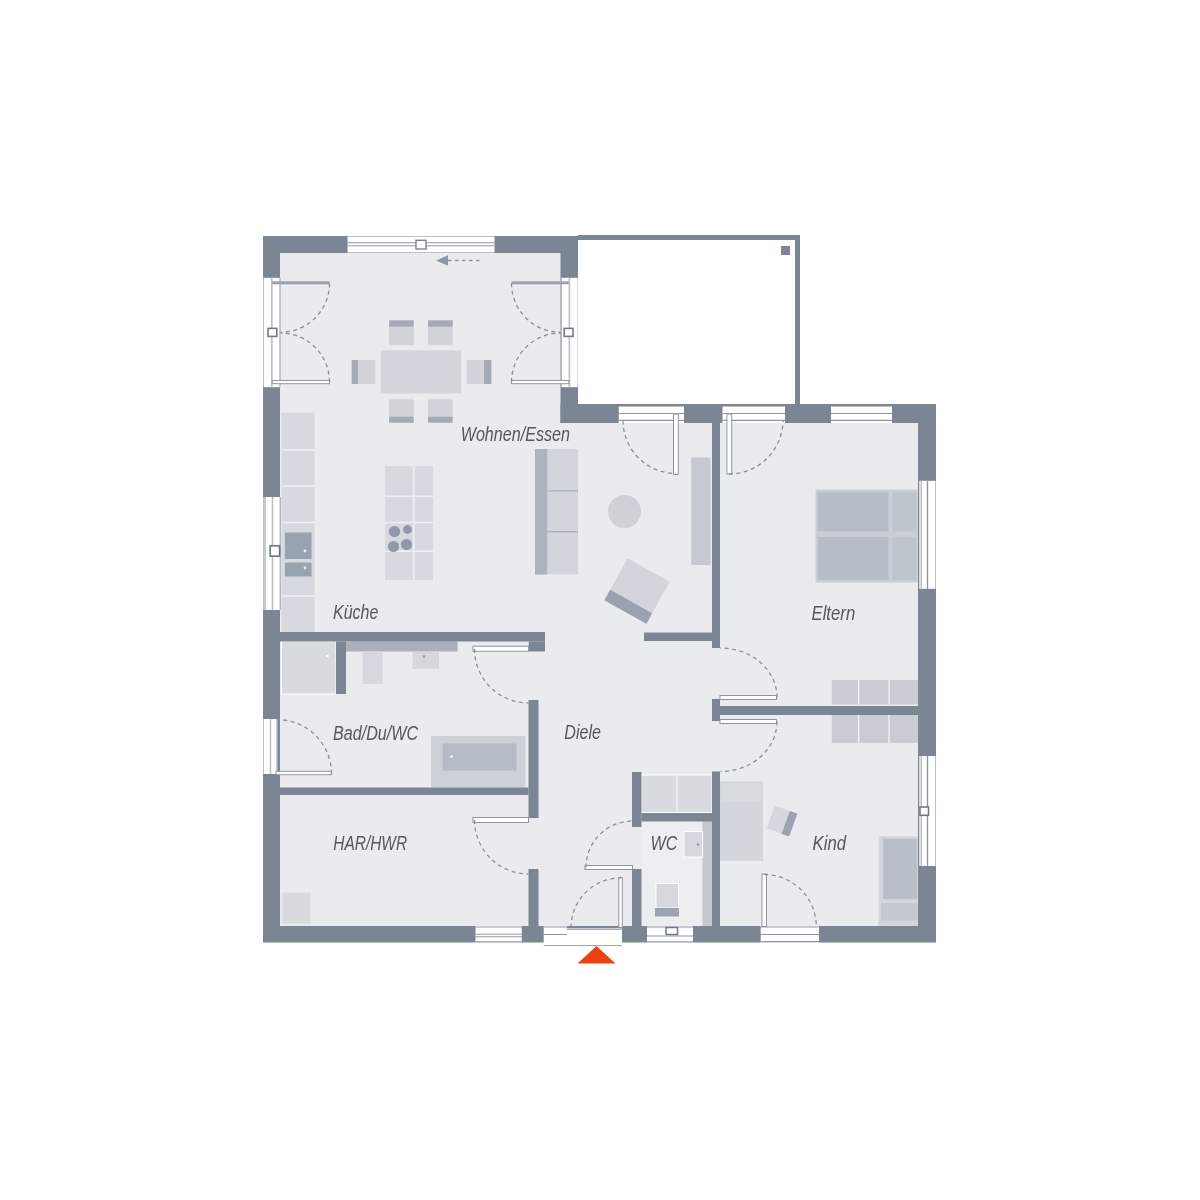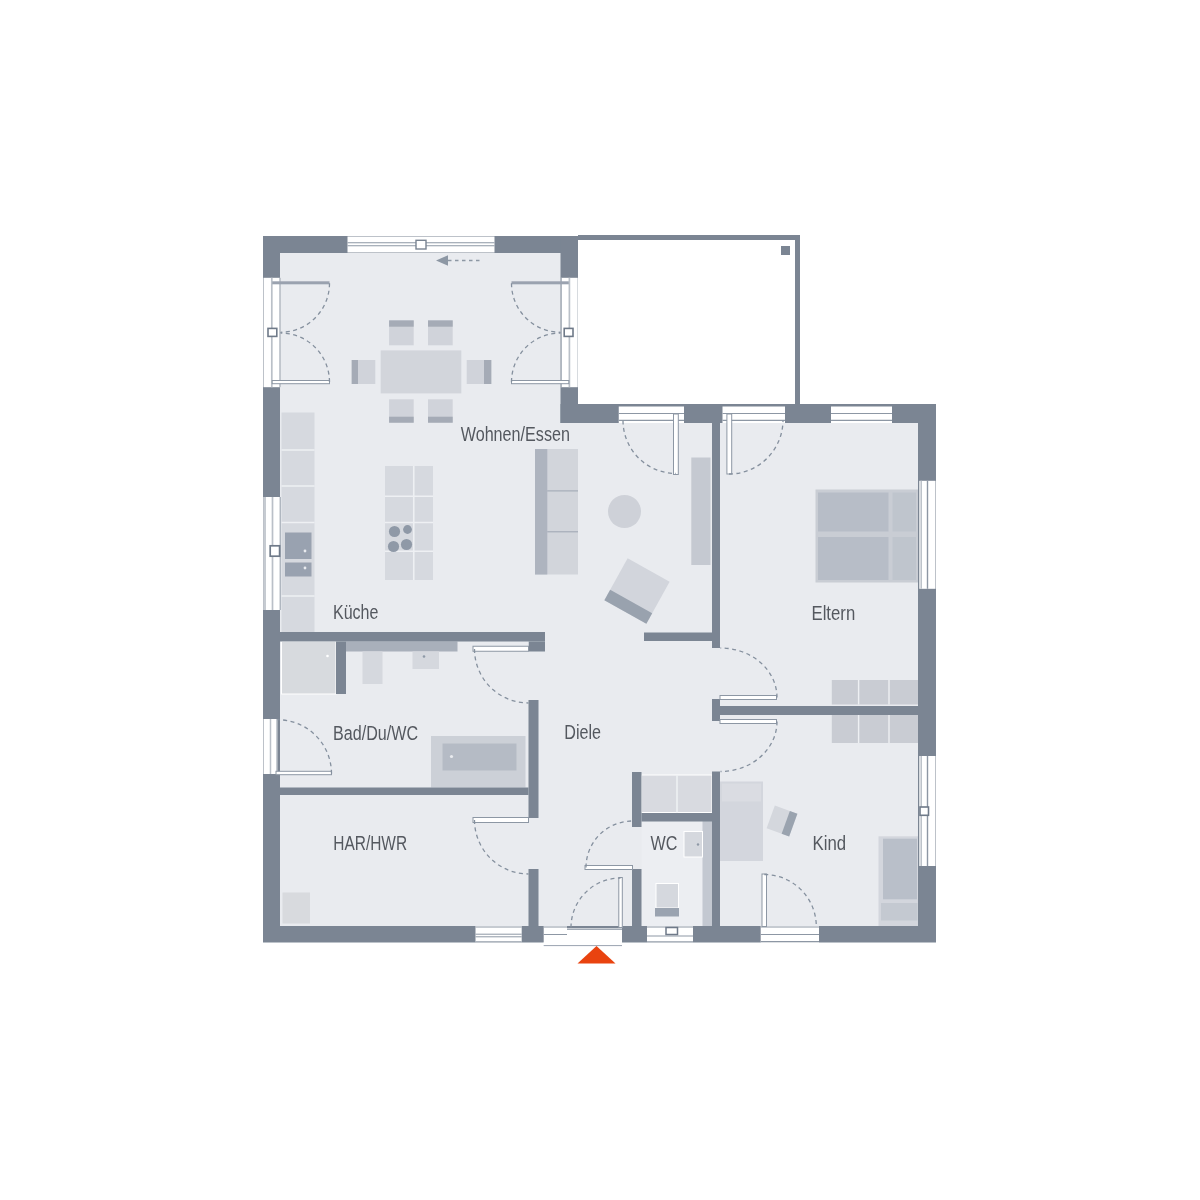--- a/index.html
+++ b/index.html
@@ -1,16 +1,16 @@
 <!DOCTYPE html>
 <html><head>
 <meta charset="utf-8">
 <style>
   html,body{margin:0;padding:0;background:#ffffff;}
-  #stage{width:1200px;height:1200px;position:relative;background:#ffffff;}
+  #stage{width:1200px;height:1200px;position:relative;background:#ffffff;font-style:italic;}
   text{font-family:"Liberation Sans",sans-serif;fill:#54585f;}
 </style>
 </head>
 <body>
 <div id="stage">
 <svg style="will-change:transform" width="1200" height="1200" viewBox="0 0 1200 1200">
 
 <rect x="0" y="0" width="1200" height="1200" fill="#ffffff"></rect>
 
 <rect x="263" y="236" width="673" height="706" fill="#e9ebef"></rect>

